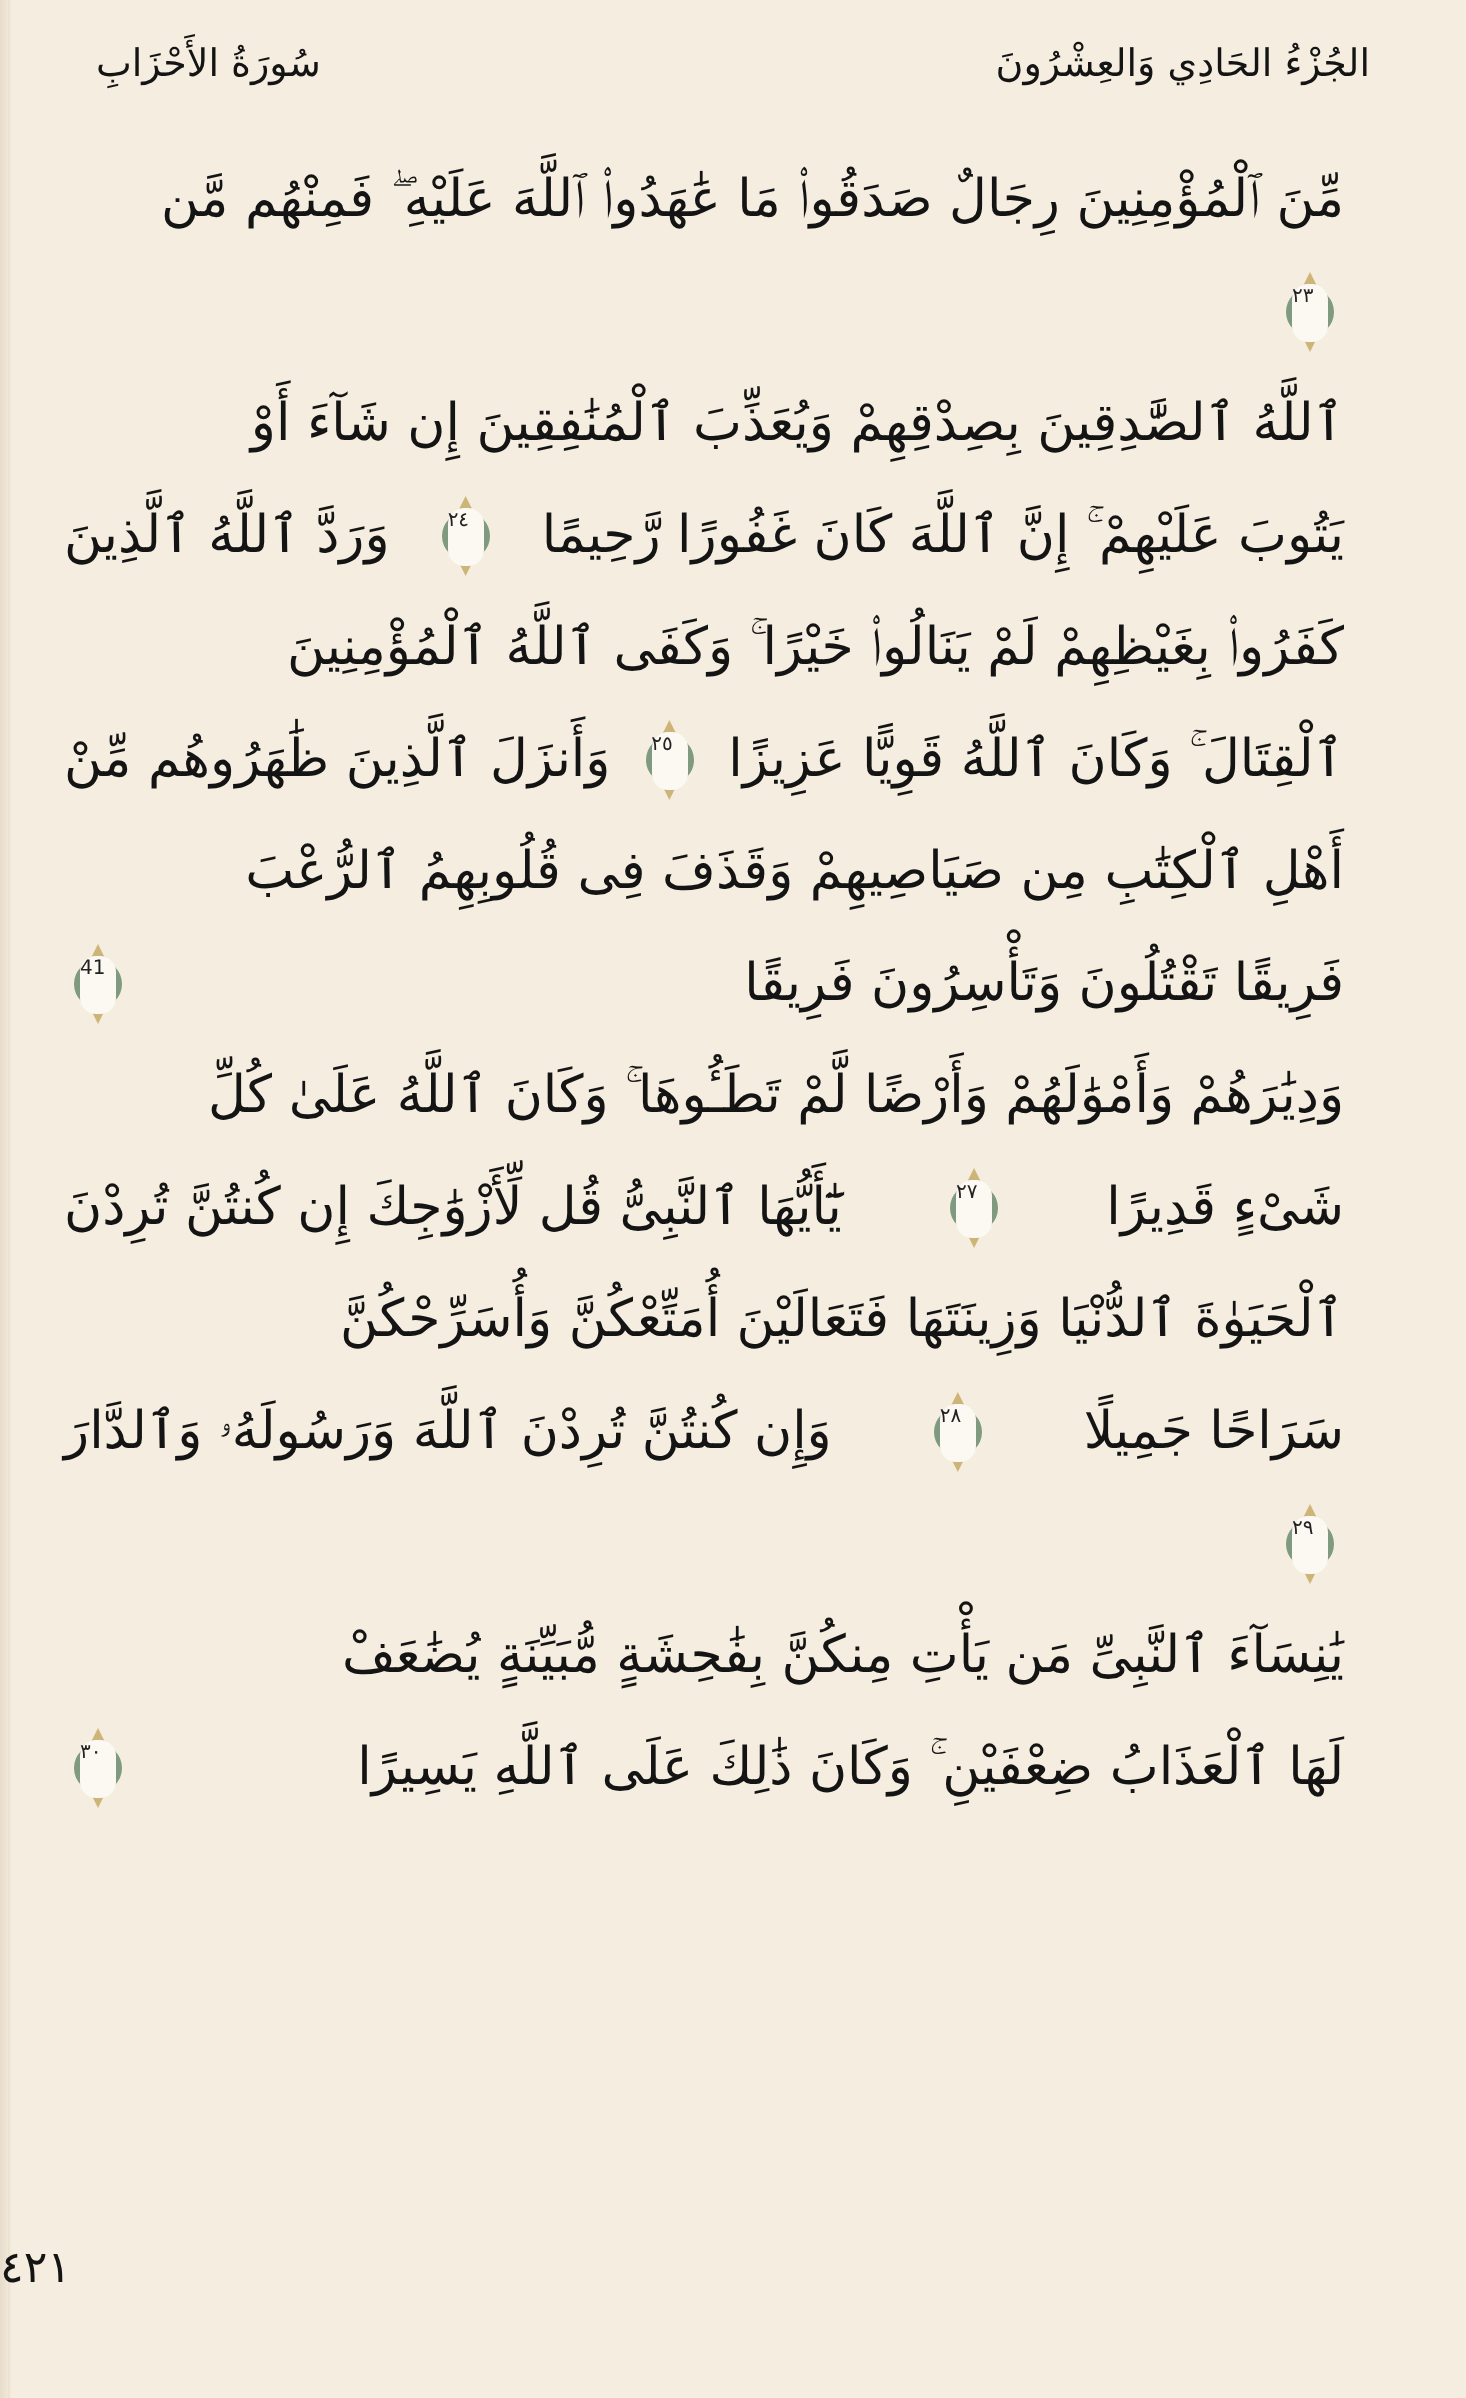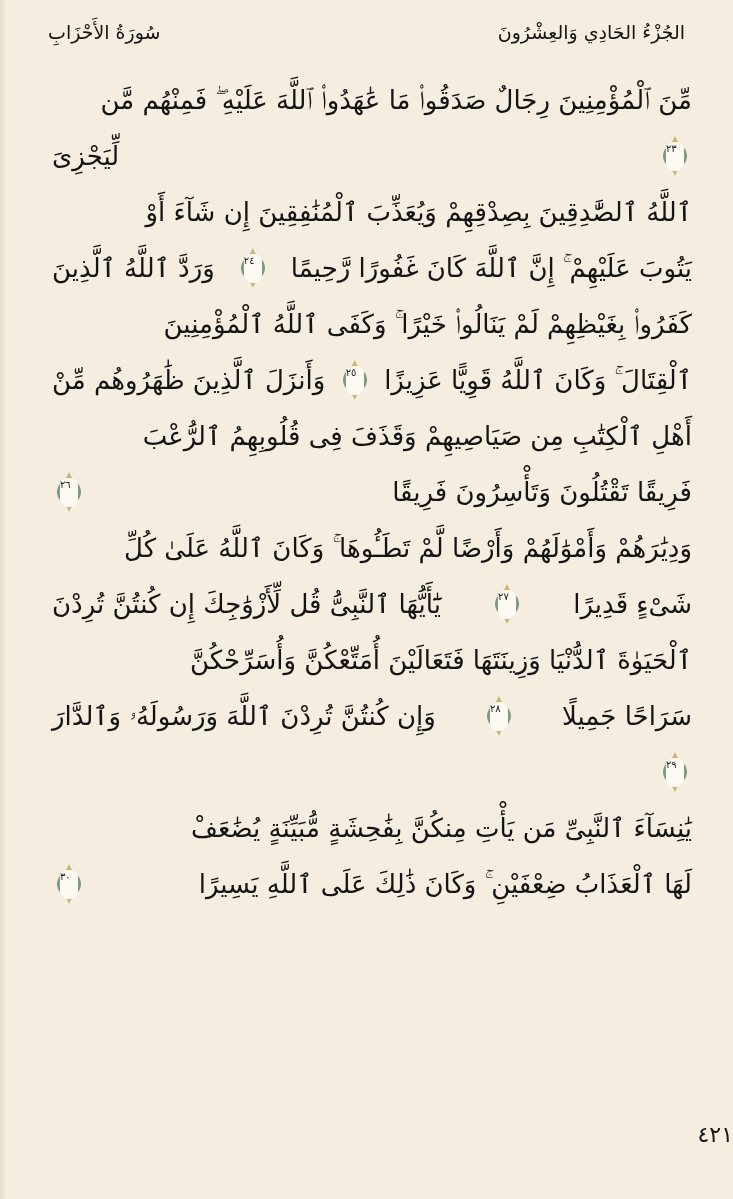--- a/index.html
+++ b/index.html
@@ -15,21 +15,21 @@
     background:linear-gradient(to right,#e6dccb,#efe6d6 60%,#f5eee0);
   }
   .edge2 { position:absolute; left:4px; top:0; width:1px; height:1199px; background:#ece3d3; }
   .header {
     position:absolute; top:14px; left:48px; right:48px; height:36px;
     display:flex; justify-content:space-between; align-items:center;
     font-size:19px; direction:rtl;
   }
   .header span { font-family:"DejaVu Sans", sans-serif; }
   .page {
-    position:absolute; top:72px; left:52px; width:640px;
+    position:absolute; top:72px; left:32px; width:640px;
     direction:rtl;
   }
   .line {
     height:56px; line-height:56px;
     font-size:26px; white-space:nowrap;
     text-align:justify; text-align-last:justify;
     display:flex; align-items:center; justify-content:space-between;
     direction:rtl;
   }
   .seg { display:inline-block; }
@@ -44,21 +44,21 @@
   .marker::after {
     content:""; position:absolute; left:1px; top:8px; width:24px; height:24px;
     border-radius:50%; background:#7f9a7e;
   }
   .marker .num {
     position:relative; z-index:2; width:18px; height:29px; border-radius:8px;
     background:#fbf9f2; font-size:10px; line-height:14px; text-align:center;
     color:#222; direction:ltr;
   }
   .pagenum {
-    position:absolute; top:1122px; left:0; width:733px; text-align:right;
+    position:absolute; top:1122px; left:0; width:733px; text-align:left;
     font-size:22px;
   }
 </style>
 </head>
 <body>
 
 <div class="edge"></div>
 <div class="edge2"></div>
 
 <div class="header">
@@ -68,21 +68,20 @@
 
 <div class="page">
   <div class="line">
       <span class="seg">مِّنَ ٱلْمُؤْمِنِينَ رِجَالٌ صَدَقُوا۟ مَا عَٰهَدُوا۟ ٱللَّهَ عَلَيْهِ ۖ فَمِنْهُم مَّن</span>
     </div>
 
   <div class="line">
     <span class="marker">
         <span class="num">٢٣</span>
       </span>
-    <span class="seg">لِّيَجْزِىَ</span>
   </div>
 
   <div class="line">
       <span class="seg">ٱللَّهُ ٱلصَّٰدِقِينَ بِصِدْقِهِمْ وَيُعَذِّبَ ٱلْمُنَٰفِقِينَ إِن شَآءَ أَوْ</span>
     </div>
 
   <div class="line">
     <span class="seg">يَتُوبَ عَلَيْهِمْ ۚ إِنَّ ٱللَّهَ كَانَ غَفُورًا رَّحِيمًا</span>
     <span class="marker">
         <span class="num">٢٤</span>
@@ -102,21 +101,21 @@
     <span class="seg">وَأَنزَلَ ٱلَّذِينَ ظَٰهَرُوهُم مِّنْ</span>
   </div>
 
   <div class="line">
       <span class="seg">أَهْلِ ٱلْكِتَٰبِ مِن صَيَاصِيهِمْ وَقَذَفَ فِى قُلُوبِهِمُ ٱلرُّعْبَ</span>
     </div>
 
   <div class="line">
     <span class="seg">فَرِيقًا تَقْتُلُونَ وَتَأْسِرُونَ فَرِيقًا</span>
     <span class="marker">
-        <span class="num">٢٦</span>
+        <span class="num">41</span>
       </span>
   </div>
 
   <div class="line">
       <span class="seg">وَدِيَٰرَهُمْ وَأَمْوَٰلَهُمْ وَأَرْضًا لَّمْ تَطَـُٔوهَا ۚ وَكَانَ ٱللَّهُ عَلَىٰ كُلِّ</span>
     </div>
 
   <div class="line">
     <span class="seg">شَىْءٍ قَدِيرًا</span>
     <span class="marker">

